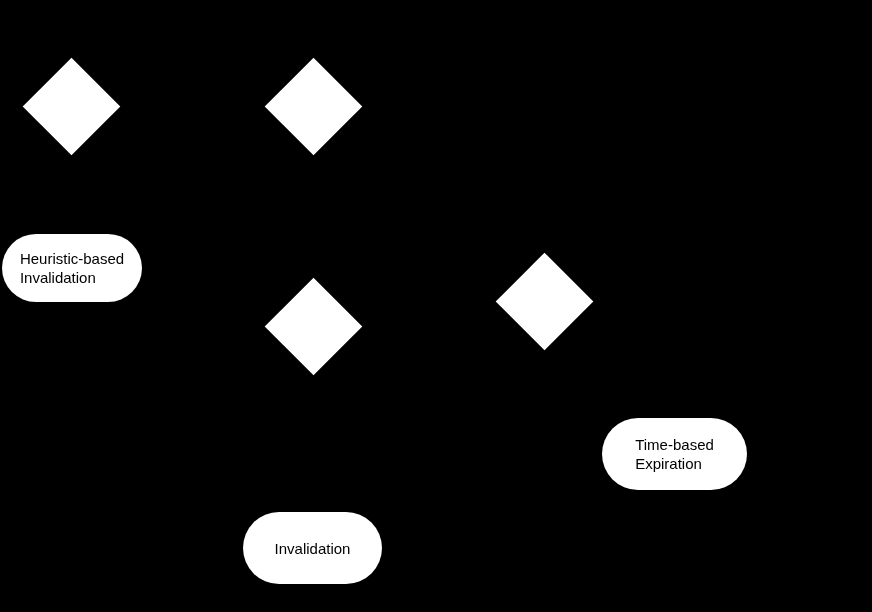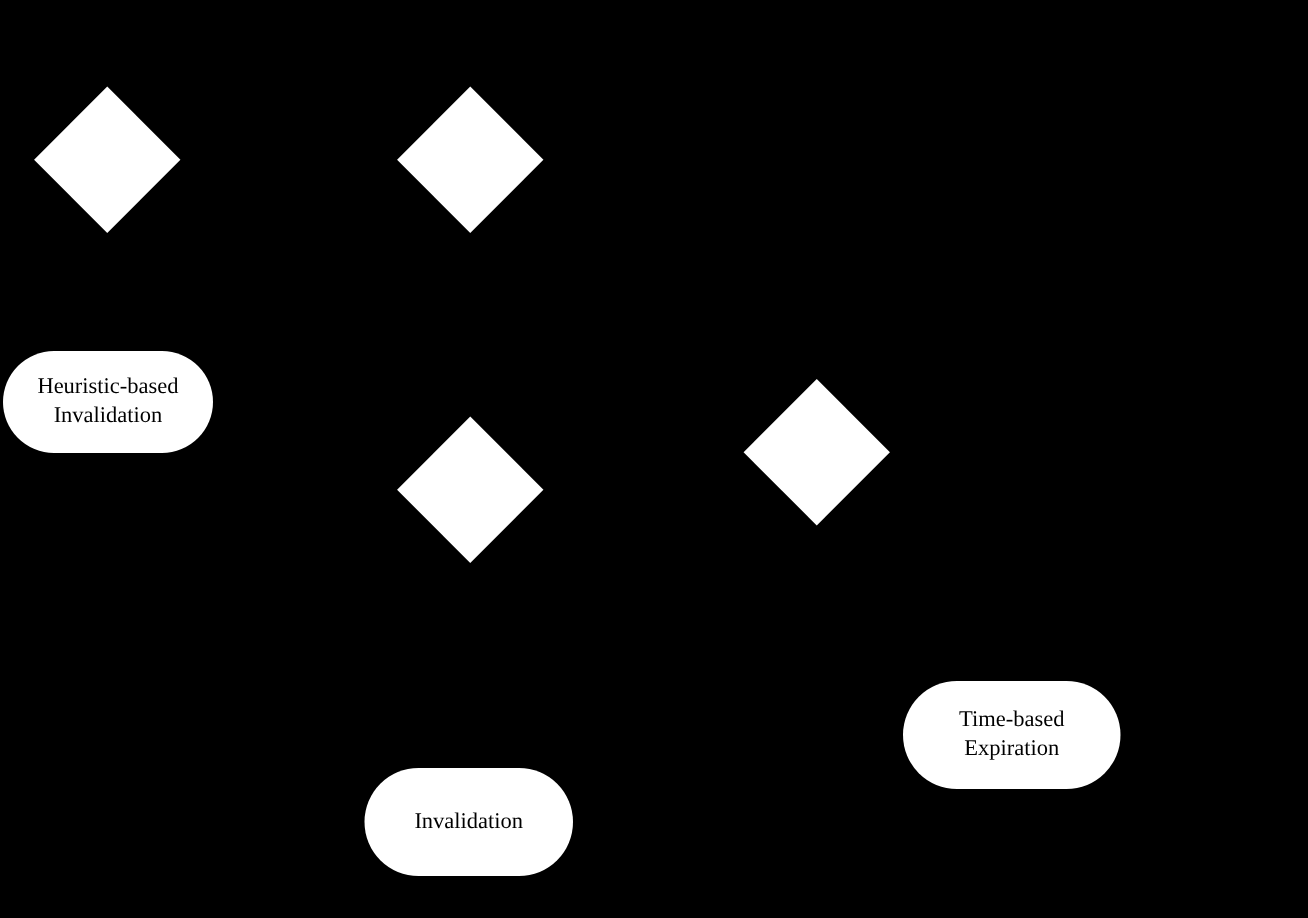--- a/index.html
+++ b/index.html
@@ -36,29 +36,27 @@
   .pill {
     position: absolute;
     background: var(--node-fill, #ffffff);
     border-radius: 999px;
     display: flex;
     align-items: center;
     justify-content: center;
   }
   .p1 { left: 2px;   top: 234px; width: 140px; height: 68px; }
   .p2 { left: 243px; top: 512px; width: 139px; height: 72px; }
-  .p3 { left: 602px; top: 418px; width: 145px; height: 72px; margin-top: 36px; }
+  .p3 { left: 602px; top: 418px; width: 145px; height: 72px; }
 
   .pill-label {
     color: var(--label-color, #000000);
     font-size: 15px;
     line-height: 19px;
-    text-align: center;
     white-space: pre-line;
-    font-family: Liberation Serif, serif;
   }
 </style>
 </head>
 <body>
 
 <div class="canvas">
 
   <div class="diamond d1"></div>
   <div class="diamond d2"></div>
   <div class="diamond d3"></div>

